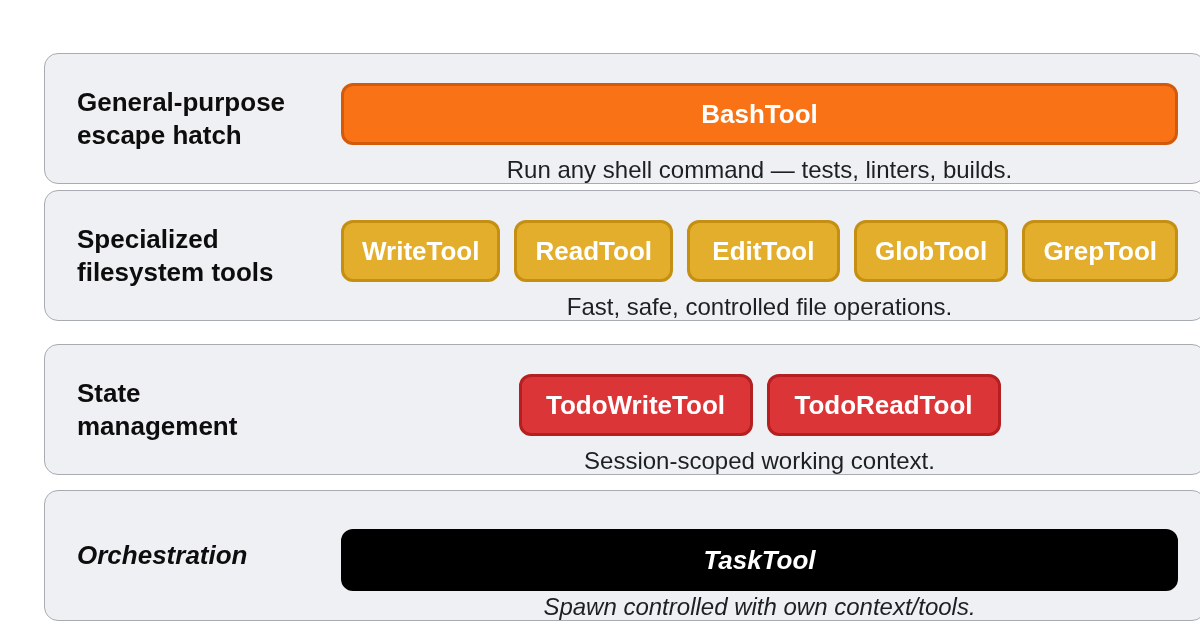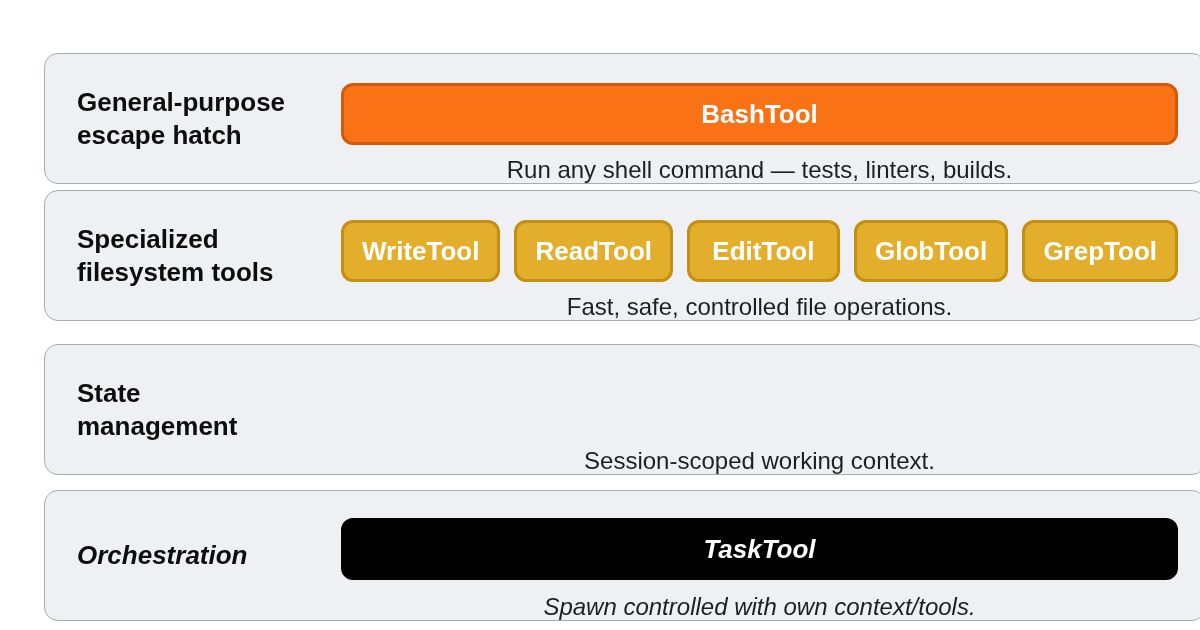--- a/index.html
+++ b/index.html
@@ -58,21 +58,21 @@
       left: 283px; right: 14px;
       top: 89px;
       text-align: center;
       font-size: 24px;
       color: #1d1f22;
     }
     #row1 { top: 27px; }
     #row2 { top: 164px; }
     #row3 { top: 318px; }
     #row4 { top: 464px; font-style: italic; }
-    #row4 .tools { top: 14px; }
+    #row4 .tools { top: 25px; }
     #row4 .tool { height: 62px; }
     #row4 .desc { top: 89px; }
   </style>
 </head>
 <body>
 
 <div class="diagram">
 
   <div class="row" id="row1">
     <div class="row-label">General-purpose
@@ -92,20 +92,24 @@
       <div class="tool gold" style="width:160px">EditTool</div>
       <div class="tool gold" style="width:162px">GlobTool</div>
       <div class="tool gold" style="width:162px">GrepTool</div>
     </div>
     <div class="desc">Fast, safe, controlled file operations.</div>
   </div>
 
   <div class="row" id="row3">
     <div class="row-label">State
 management</div>
+    <div class="tools">
+      <div class="tool red" style="width:234px">TodoWriteTool</div>
+      <div class="tool red" style="width:234px">TodoReadTool</div>
+    </div>
     <div class="desc">Session-scoped working context.</div>
   </div>
 
   <div class="row" id="row4">
     <div class="row-label">Orchestration</div>
     <div class="tools">
       <div class="tool black wide">TaskTool</div>
     </div>
     <div class="desc">Spawn controlled with own context/tools.</div>
   </div>

